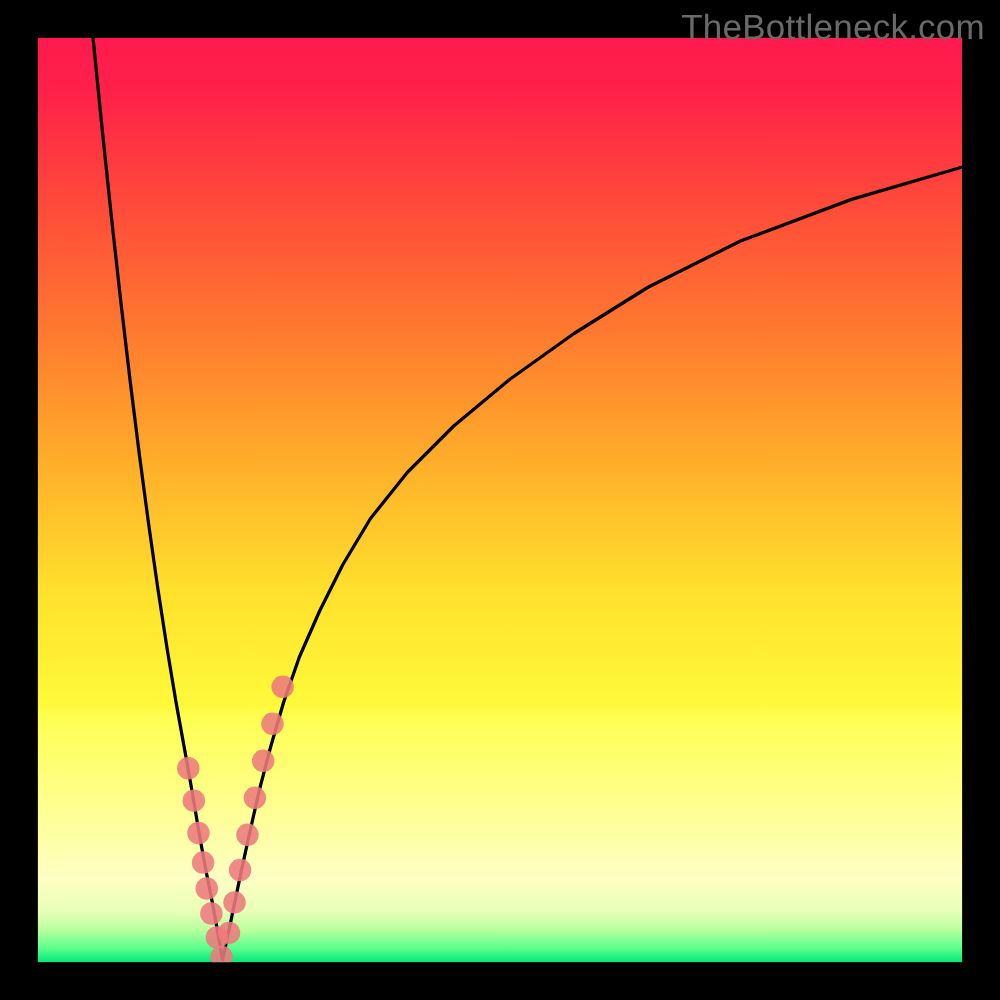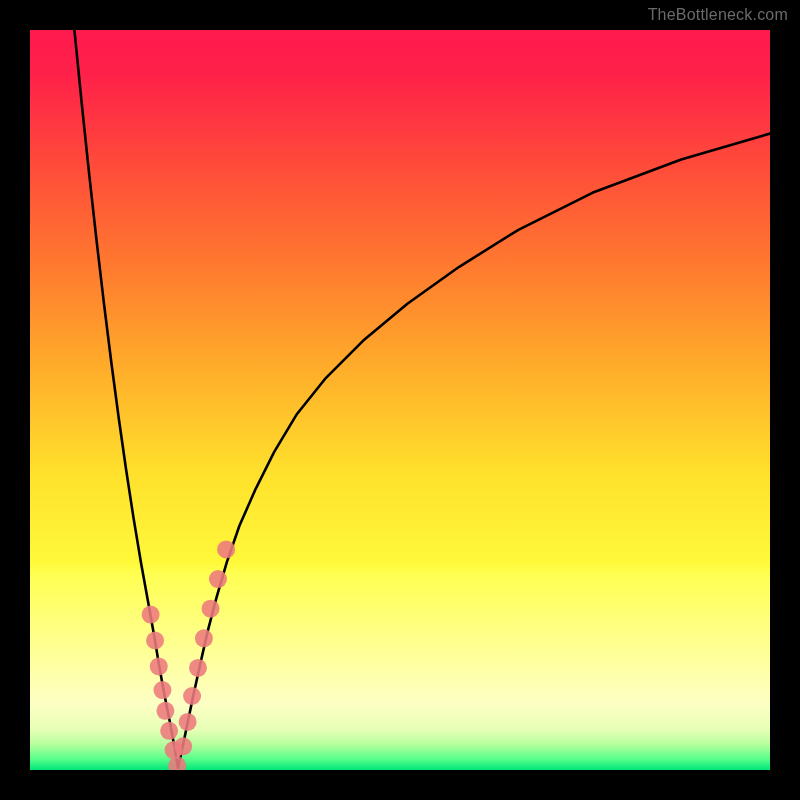--- a/index.html
+++ b/index.html
@@ -27,21 +27,21 @@
   }
   .gradient {
     position: absolute;
     inset: 0;
   }
   .watermark {
     position: absolute;
     top: 6px;
     right: 12px;
     color: #6a6a6a;
-    font-size: 16px;
+    font-size: 28px;
     font-weight: 500;
     letter-spacing: 0.2px;
     user-select: none;
   }
   svg.curve {
     position: absolute;
     inset: 0;
   }
 </style>
 </head>

